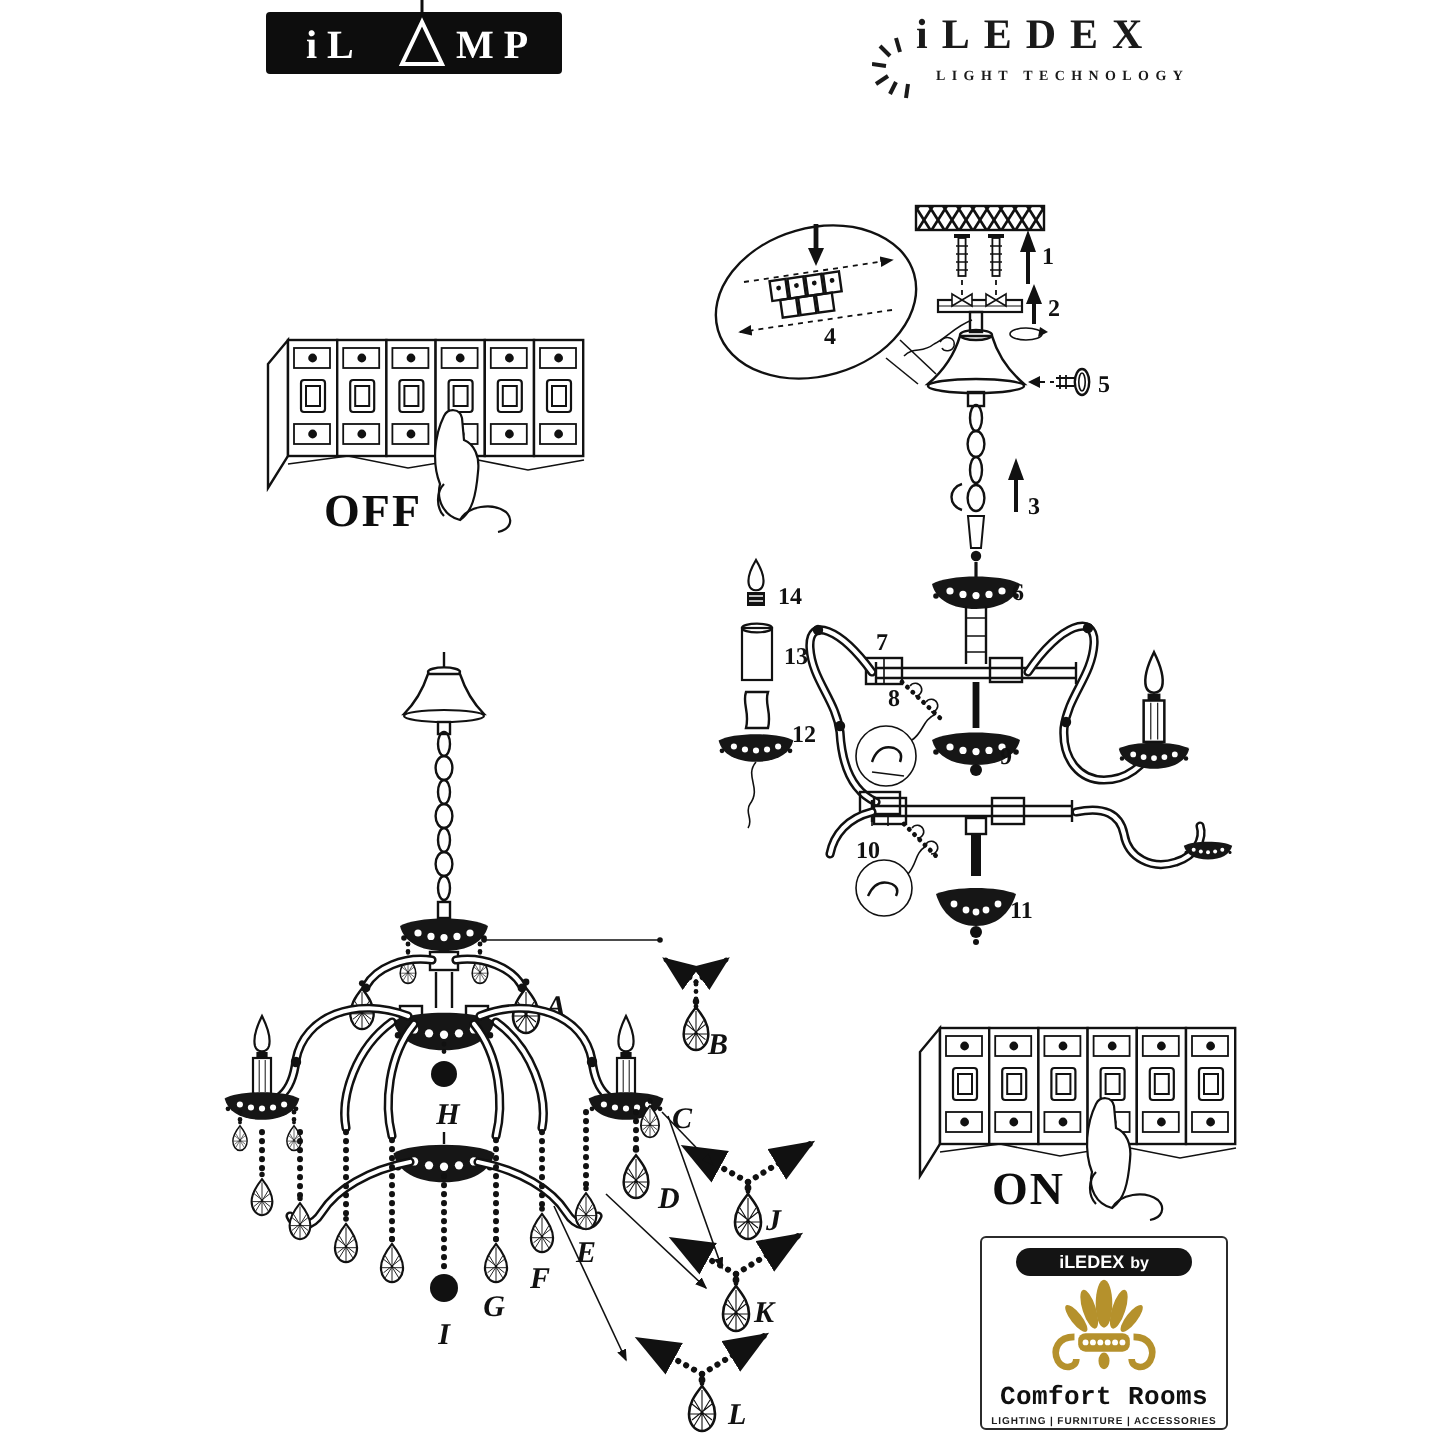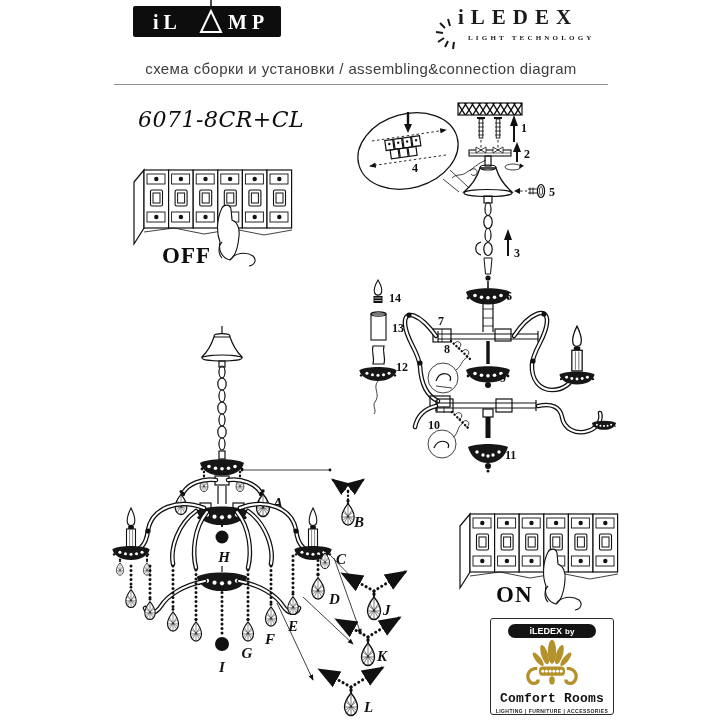--- a/index.html
+++ b/index.html
@@ -49,24 +49,22 @@
       <line x1="9" y1="26" x2="4" y2="21"></line>
       <line x1="7" y1="31" x2="0" y2="30"></line>
       <line x1="8" y1="36" x2="2" y2="40"></line>
       <line x1="12" y1="39" x2="9" y2="45"></line>
       <line x1="18" y1="40" x2="17" y2="47"></line>
     </g>
     <text x="22" y="22" font-family="Liberation Sans" font-size="21" font-weight="bold" fill="#1a1a1a" letter-spacing="7">iLEDEX</text>
     <text x="32" y="38" font-family="Liberation Sans" font-size="7" font-weight="bold" fill="#1a1a1a" letter-spacing="3.2">LIGHT TECHNOLOGY</text>
   </svg>
 
-  <div class="abs subtitle">схема сборки и установки / assembling&amp;connection diagram</div>
 
   <div class="abs product">
-    <div class="p-model">6071-8CR+CL</div>
   </div>
 
   <svg class="abs" style="left:0;top:0" width="720" height="720" viewBox="0 0 720 720">
     <defs>
       <pattern id="hx" width="7" height="11" patternUnits="userSpaceOnUse">
         <path d="M0,0 L7,11 M7,0 L0,11" stroke="#111" stroke-width="1.4"></path>
       </pattern>
       <marker id="ah" markerWidth="9" markerHeight="8" refX="6.5" refY="3" orient="auto">
         <path d="M0,0 L7.5,3 L0,6 Z" fill="#111"></path>
       </marker>

